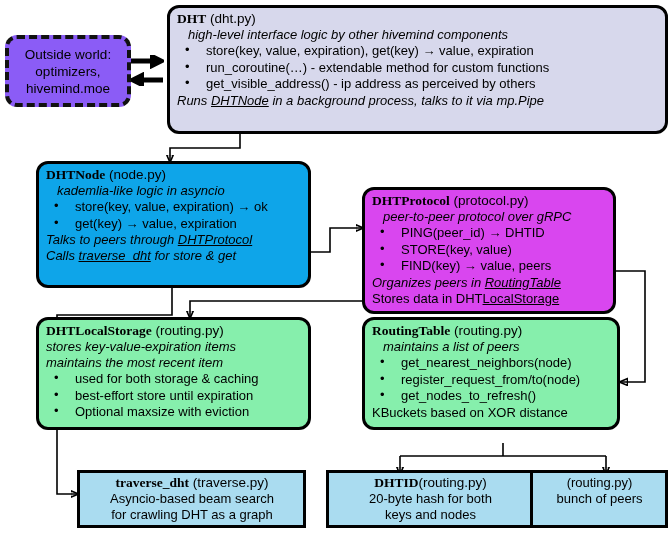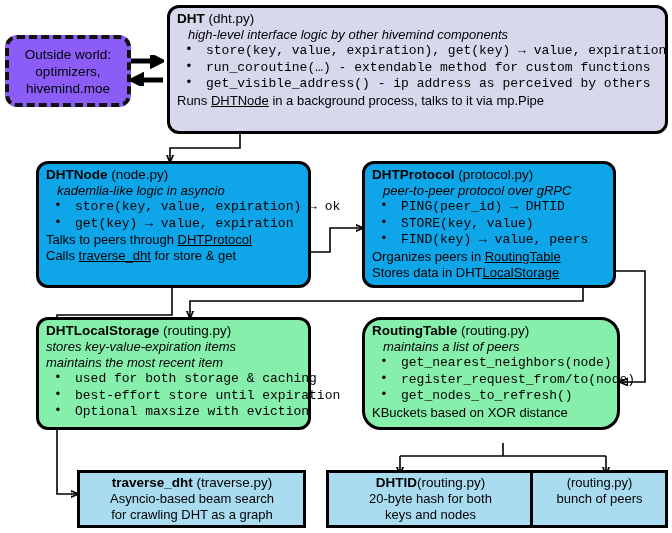--- a/index.html
+++ b/index.html
@@ -10,37 +10,37 @@
 
   
   .box{position:absolute;box-sizing:border-box;border:3px solid #000;
        z-index:5;}
   .box.round{border-radius:12px;}
   .box.sharp{border-radius:0;}
   .box.dashed{border:4px dashed #111;border-radius:12px;background:#8b5cf6;}
 
   .c-lav{background:#d7d8ec;}
   .c-gray{background:#0ea5e9;}
-  .c-orange{background:#0ea5e9;}
+  .c-orange{background:#d946ef;margin-top:26px;}
   .c-yellow{background:#86efac;}
   .c-blue{background:#aadcf0;}
 
   .inner{padding:3px 6px 2px 7px;}
   .ttl{font-size:13.5px;line-height:16px;white-space:nowrap;}
-  .ttl b{font-weight:bold;}
+  .ttl b{font-weight:bold;font-family:Liberation Serif, serif;}
   .sub{font-style:italic;font-size:13px;line-height:16px;padding-left:11px;
        white-space:nowrap;}
   .sub.nopad{padding-left:0;}
-  ul.bl{list-style:none;margin:0;padding:0;font-family:Liberation Mono, monospace;}
+  ul.bl{list-style:none;margin:0;padding:0;}
   ul.bl li{font-size:13px;line-height:16.5px;position:relative;
            padding-left:29px;white-space:nowrap;}
   ul.bl li:before{content:"\2022";position:absolute;left:8px;top:-1px;
                   font-size:13px;}
   .foot{font-size:13px;line-height:16px;white-space:nowrap;}
-  .foot.it{}
+  .foot.it{font-style:italic;}
   .u{text-decoration:underline;}
   .ctr{text-align:center;}
 
   
   svg.wires{position:absolute;left:0;top:0;width:672px;height:533px;
             z-index:2;overflow:visible;}
   svg.wires line,svg.wires path{stroke:#000;stroke-width:1.6;fill:none;}
   svg.thick line,svg.thick path{stroke-width:5;}
   svg.thick{z-index:3;}
 
@@ -151,21 +151,21 @@
       <div class="sub nopad">stores key-value-expiration items</div>
       <div class="sub nopad">maintains the most recent item</div>
       <ul class="bl">
         <li>used for both storage &amp; caching</li>
         <li>best-effort store until expiration</li>
         <li>Optional maxsize with eviction</li>
       </ul>
     </div>
   </div>
 
-  <div class="box round c-yellow" style="left:362px;top:317px;width:258px;height:113px;border-radius:19px;">
+  <div class="box round c-yellow" style="left:362px;top:317px;width:258px;height:113px;">
     <div class="inner">
       <div class="ttl">
         <b>RoutingTable</b>
         <span>(routing.py)</span>
       </div>
       <div class="sub">maintains a list of peers</div>
       <ul class="bl">
         <li>get_nearest_neighbors(node)</li>
         <li>register_request_from/to(node)</li>
         <li>get_nodes_to_refresh()</li>

